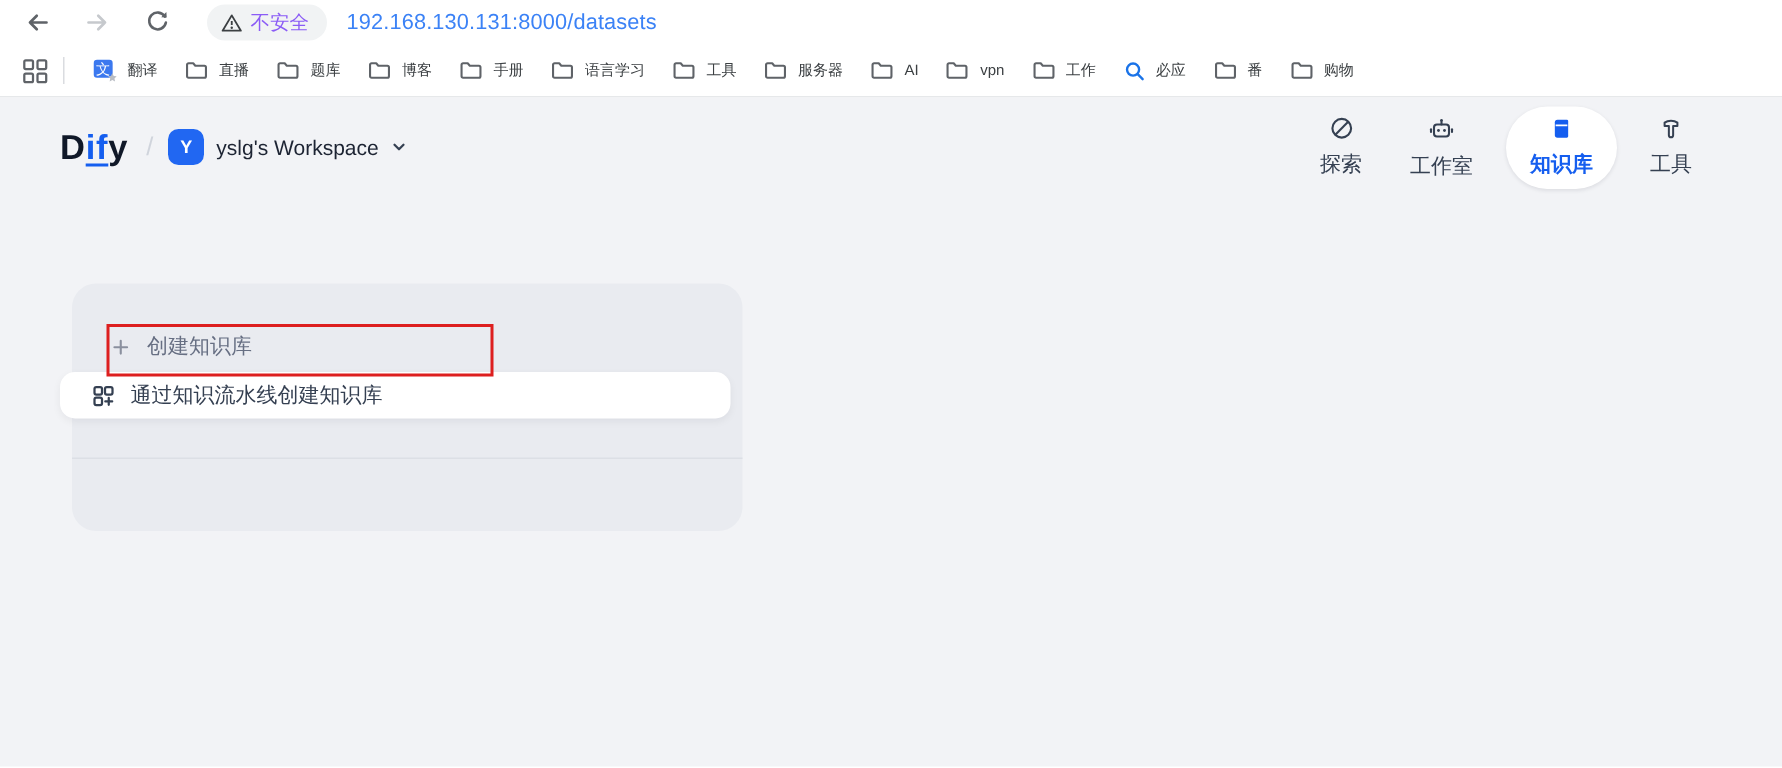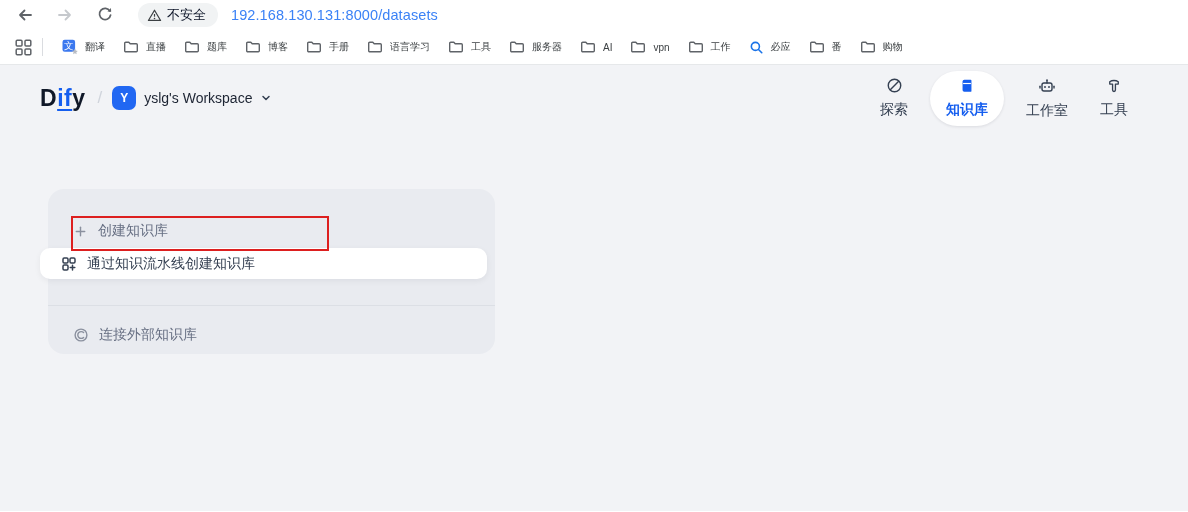--- a/index.html
+++ b/index.html
@@ -9,21 +9,21 @@
   
   .browser-toolbar {
     height:30px; background:#fff; display:flex; align-items:center;
     padding-left:14px;
   }
   .nav-btn { width:22px; height:22px; display:flex; align-items:center; justify-content:center; cursor:pointer; }
   .nav-btn + .nav-btn { margin-left:18px; }
   .security-badge {
     margin-left:22px; display:flex; align-items:center; gap:5px;
     background:#f1f3f4; border-radius:12px; padding:3px 12px 3px 9px;
-    font-size:13px; color:#0f172a; cursor:pointer;
+    font-size:13px; color:#8b5cf6; cursor:pointer;
   }
   .url-text { margin-left:13px; font-size:14.5px; color:#3b82f6; letter-spacing:.1px; }
 
   .bookmarks-bar {
     height:35px; background:#fff; display:flex; align-items:center;
     padding-left:12px; border-bottom:1px solid #e6e8ea;
   }
   .apps-grid-btn { width:22px; height:22px; display:flex; align-items:center; justify-content:center; cursor:pointer; }
   .bm-separator { width:1px; height:18px; background:#dadce0; margin:0 10px 0 8px; }
   .bookmarks-list { display:flex; align-items:center; }
@@ -271,44 +271,44 @@
     </div>
     <div class="header-nav">
         <div class="nav-item">
           <span class="nav-icon">
             <svg width="17" height="17" viewBox="0 0 18 18" fill="none" stroke="#354052" stroke-width="1.5">
               <circle cx="9" cy="9" r="6.6"></circle>
               <path d="M13.7 4.3 L4.3 13.7"></path>
             </svg>
           </span>
           <span class="nav-label">探索</span>
-        </div>
-        <div class="nav-item active">
-          <span class="nav-icon">
-            <svg width="16" height="16" viewBox="0 0 18 18">
-              <path d="M4 4 a2 2 0 0 1 2-2 h7 a1 1 0 0 1 1 1 v11.5 a1 1 0 0 1 -1 1 h-7 a2 2 0 0 1 -2-2 z" fill="#155eef"></path>
-              <line x1="4.6" y1="6.2" x2="13.4" y2="6.2" stroke="#ffffff" stroke-width="1.3"></line>
-            </svg>
-          </span>
-          <span class="nav-label">知识库</span>
         </div>
         <div class="nav-item">
           <span class="nav-icon">
             <svg width="18" height="18" viewBox="0 0 18 18" fill="none" stroke="#354052" stroke-width="1.4" stroke-linecap="round">
               <rect x="4" y="6" width="10" height="8" rx="2"></rect>
               <line x1="9" y1="6" x2="9" y2="4"></line>
               <circle cx="9" cy="3.2" r="0.9" fill="#354052" stroke="none"></circle>
               <circle cx="7" cy="10" r="0.95" fill="#354052" stroke="none"></circle>
               <circle cx="11" cy="10" r="0.95" fill="#354052" stroke="none"></circle>
               <line x1="2" y1="9.2" x2="2" y2="11"></line>
               <line x1="16" y1="9.2" x2="16" y2="11"></line>
             </svg>
           </span>
           <span class="nav-label">工作室</span>
         </div>
+        <div class="nav-item active">
+          <span class="nav-icon">
+            <svg width="16" height="16" viewBox="0 0 18 18">
+              <path d="M4 4 a2 2 0 0 1 2-2 h7 a1 1 0 0 1 1 1 v11.5 a1 1 0 0 1 -1 1 h-7 a2 2 0 0 1 -2-2 z" fill="#155eef"></path>
+              <line x1="4.6" y1="6.2" x2="13.4" y2="6.2" stroke="#ffffff" stroke-width="1.3"></line>
+            </svg>
+          </span>
+          <span class="nav-label">知识库</span>
+        </div>
         <div class="nav-item">
           <span class="nav-icon">
             <svg width="16" height="16" viewBox="0 0 18 18" fill="none" stroke="#354052" stroke-width="1.5" stroke-linejoin="round">
               <path d="M4.2 4.2 c2.6-1.9 7-1.9 9.6 0 v2.6 h-3.2 v6.8 a1.6 1.6 0 0 1 -3.2 0 v-6.8 h-3.2 z"></path>
             </svg>
           </span>
           <span class="nav-label">工具</span>
         </div>
       </div>
   </div>
@@ -334,24 +334,15 @@
             <rect x="9" y="2" width="5" height="5" rx="1.2"></rect>
             <rect x="2" y="9" width="5" height="5" rx="1.2"></rect>
             <path d="M11.5 9.3 v4.6 M9.2 11.6 h4.6" stroke-linecap="round"></path>
           </svg>
       </span>
       <span class="row-label">通过知识流水线创建知识库</span>
     </div>
 
     <div class="card-divider"></div>
 
-    <div class="card-row external-row">
-      <span>
-        <svg width="16" height="16" viewBox="0 0 16 16" fill="none" stroke="#8a909e" stroke-width="1.4">
-            <circle cx="8" cy="8" r="5.9"></circle>
-            <path d="M10.6 5.6 a3.4 3.4 0 1 0 0 4.8" stroke-linecap="round"></path>
-          </svg>
-      </span>
-      <span class="row-label">连接外部知识库</span>
-    </div>
 
   </div>
 </div>
 
 </body></html>

